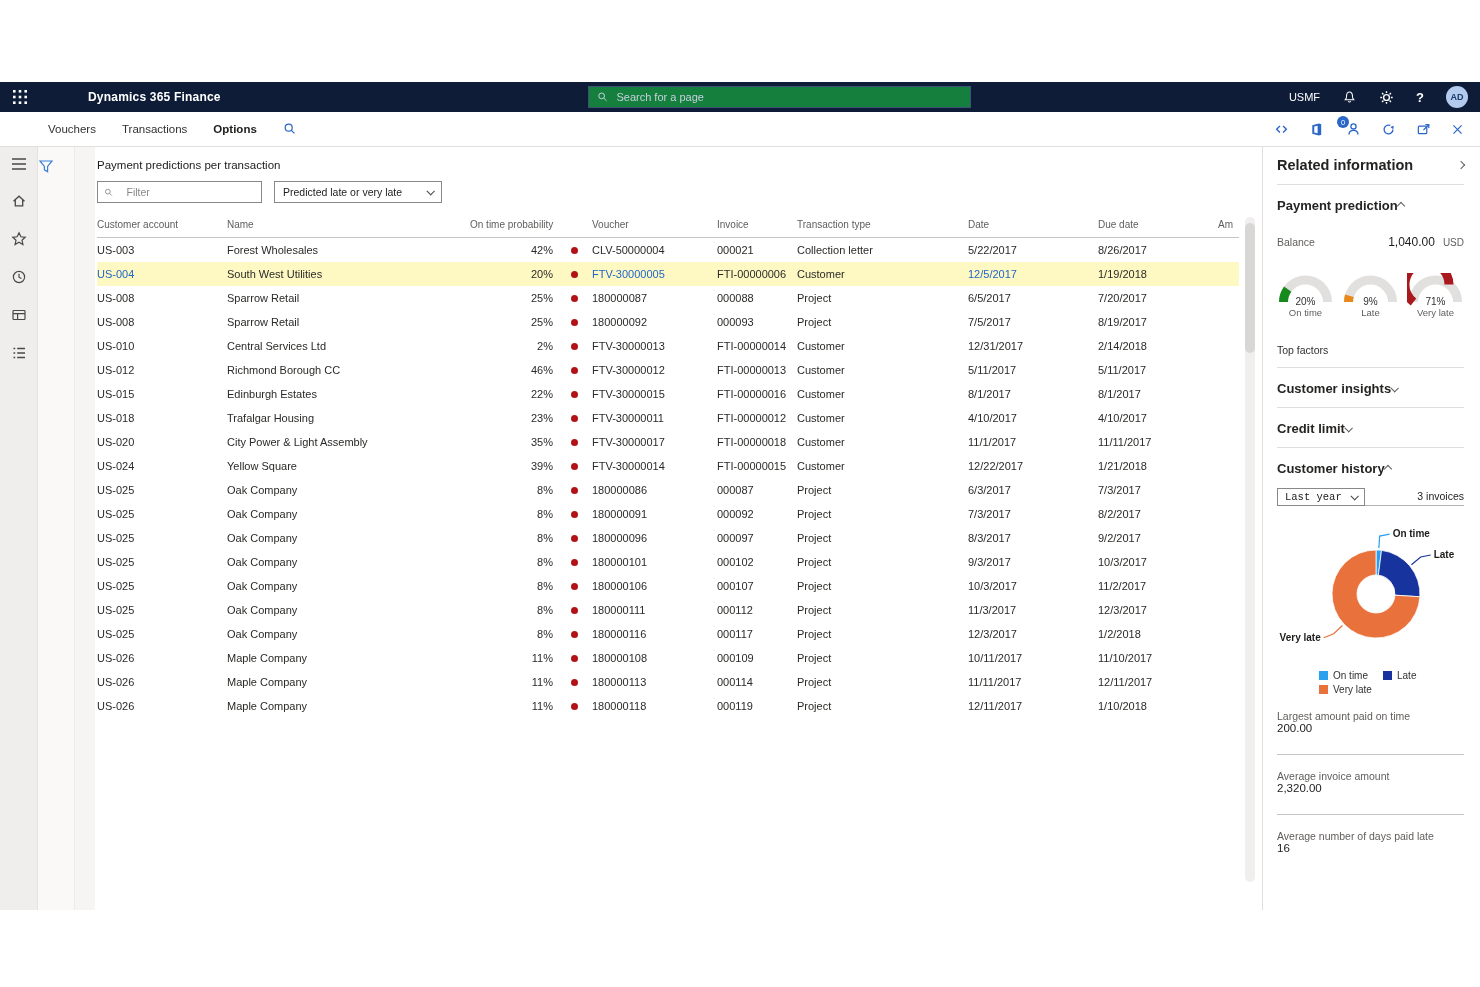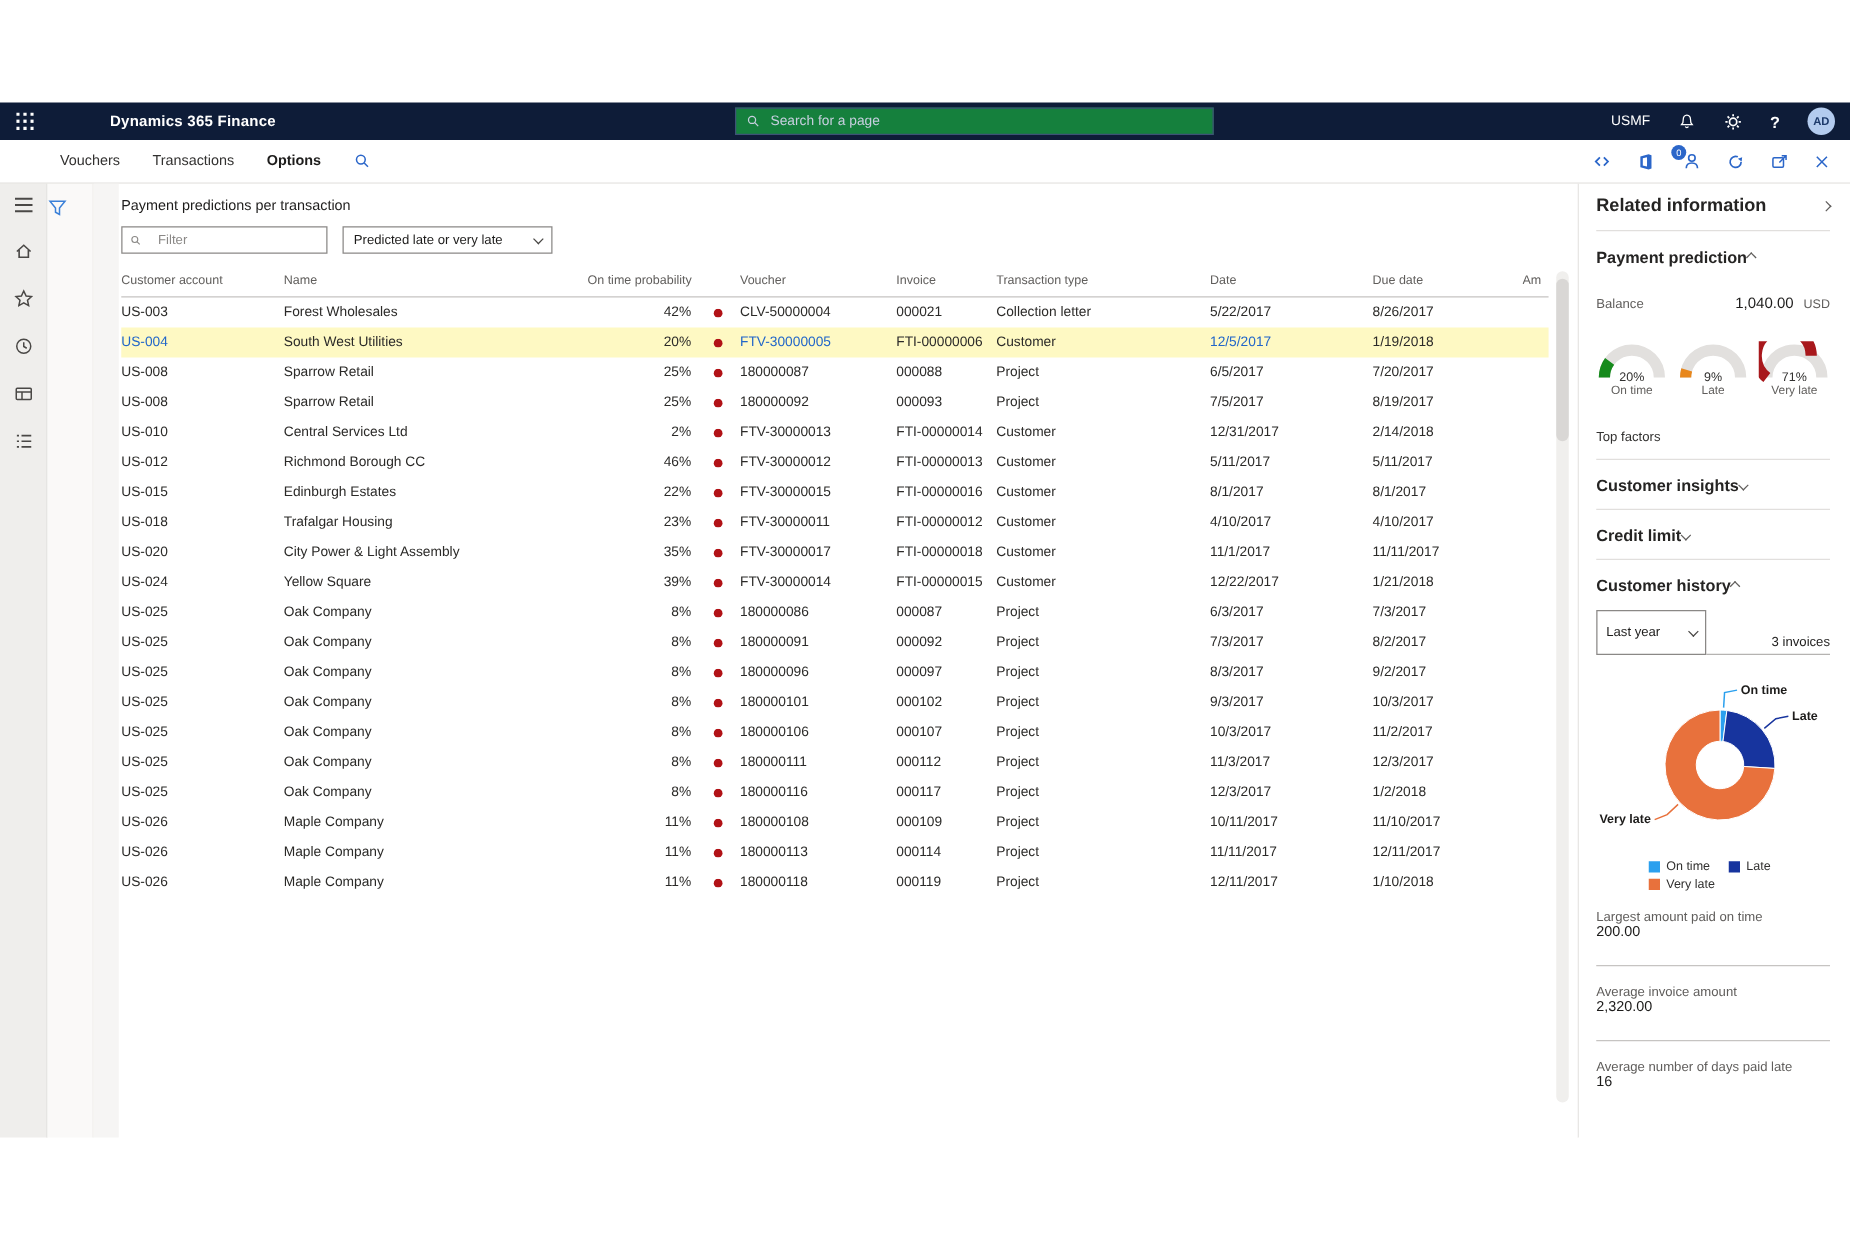--- a/index.html
+++ b/index.html
@@ -74,21 +74,21 @@
   .ballabel{font-size:10.5px;color:#605e5c;}
   .balval{margin-left:auto;font-size:12px;color:#1d1c1b;}
   .balcur{margin-left:8px;font-size:10px;color:#605e5c;}
   .gauges{margin-top:24px;display:flex;justify-content:space-between;}
   .gauge{width:57px;text-align:center;}
   .glabel{margin-top:1px;font-size:9.5px;color:#605e5c;}
   .tf-title{margin-top:26px;font-size:10.5px;color:#323130;}
   .tf-item{margin-top:4px;font-size:10px;color:#8a8886;line-height:12px;}
   .tf-item:first-of-type{margin-top:9px;}
   .histctl{margin-top:12px;display:flex;align-items:flex-end;}
-  .hcombo{width:88px;height:36px;border:1px solid #8a8886;display:flex;align-items:center;justify-content:space-between;padding:0 7px;font-size:10.5px;color:#1d1c1b;cursor:pointer;}
+  .hcombo{width:88px;height:18px;border:1px solid #8a8886;display:flex;align-items:center;justify-content:space-between;padding:0 7px;font-size:10.5px;color:#1d1c1b;cursor:pointer;font-family:Liberation Mono, monospace;}
   .hinv{margin-left:auto;width:100px;text-align:right;font-size:10.5px;color:#1d1c1b;border-bottom:1px solid #b5b3b1;padding-bottom:3px;}
   .donut{margin-top:4px;}
   .legend{display:flex;flex-wrap:wrap;width:160px;margin:0 0 0 42px;row-gap:3px;}
   .litem{width:64px;font-size:10px;color:#323130;display:flex;align-items:center;gap:5px;}
   .lsq{width:9px;height:9px;display:inline-block;flex:none;}
   .stat-label{margin-top:15px;font-size:10.5px;color:#605e5c;}
   .stat-value{margin-top:0;text-align:left;font-size:11.5px;color:#1d1c1b;padding-bottom:20px;}
   .stat-value.u{border-bottom:1px solid #c6c4c2;}
   svg{display:block;}
 </style>

